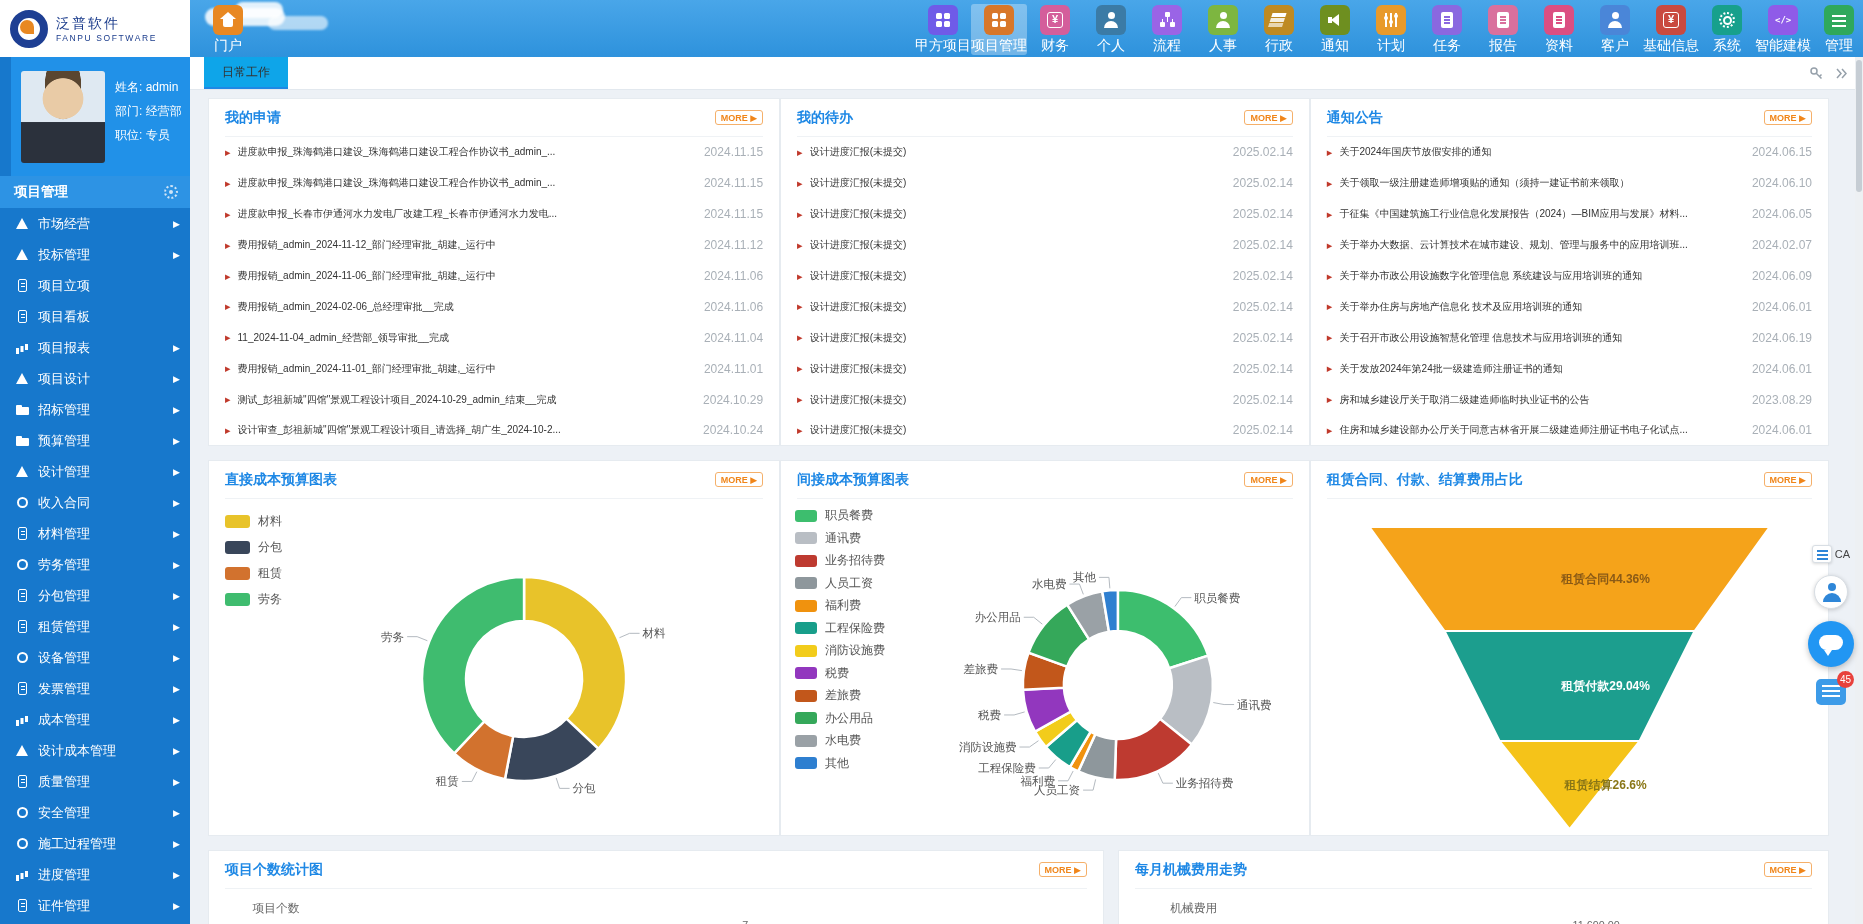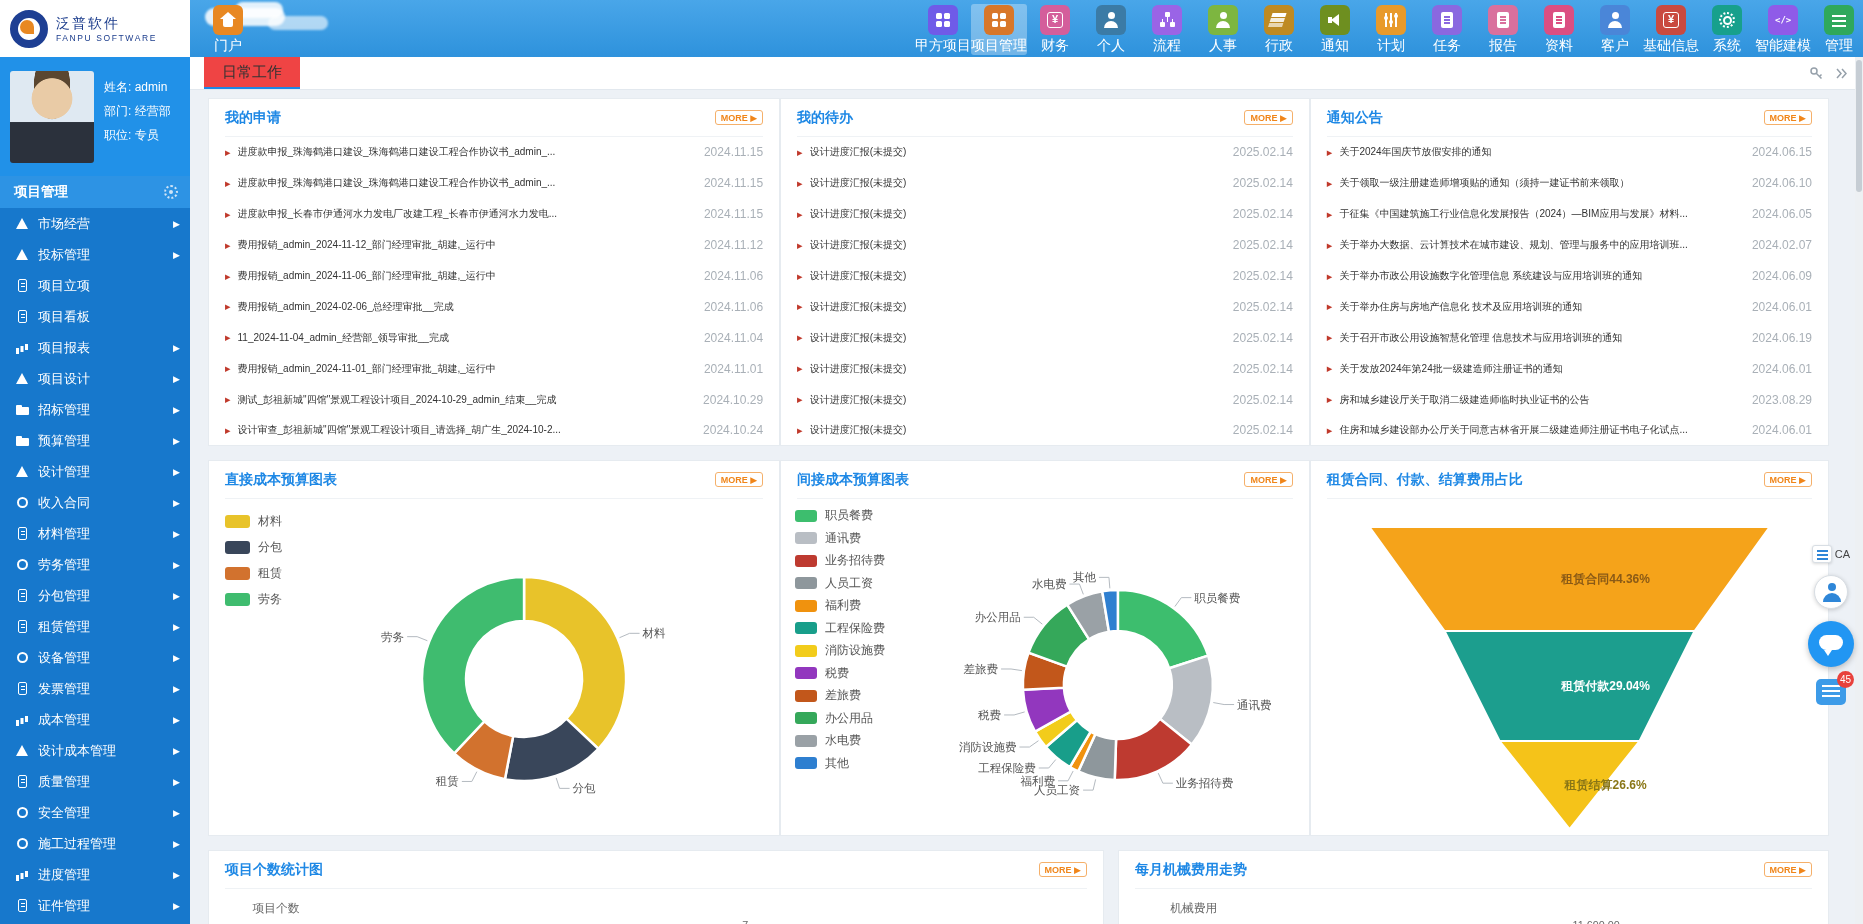--- a/index.html
+++ b/index.html
@@ -63,21 +63,21 @@
     font:bold 9px/16px "DejaVu Sans Mono",monospace; color:#fff; }
   .g-list .gl::before { content:""; position:absolute; left:1px; top:2.5px; width:14px; height:2px;
     background:#fff; box-shadow:0 5px 0 #fff,0 10px 0 #fff; }
   .g-home .gl::before { content:""; position:absolute; left:0; top:0;
     border-left:8px solid transparent; border-right:8px solid transparent; border-bottom:7px solid #fff; }
   .g-home .gl::after { content:""; position:absolute; left:3px; top:7px; width:10px; height:8px;
     background:#fff; border-radius:0 0 2px 2px; }
 
   
   .sidebar { position:fixed; left:0; top:57px; width:190px; bottom:0; background:#1778CC; z-index:20; }
-  .user-card { height:119px; background:#2191E8; display:flex; padding:14px 6px 0 10px; }
+  .user-card { height:119px; background:#2191E8; display:flex; padding:14px 6px 0 10px;margin-left:11px; }
   .avatar { width:84px; height:92px; border-radius:3px; flex:none; overflow:hidden;
     background:
       radial-gradient(circle at 50% 30%, #e9cba6 0 26%, transparent 27%),
       radial-gradient(ellipse at 50% 16%, #5a4630 0 30%, transparent 31%),
       linear-gradient(180deg,#dfe9f2 0 55%, #2b313c 56% 100%); }
   .user-meta { margin-left:10px; padding-top:4px; }
   .user-meta div { color:#fff; font-size:12px; line-height:24px; white-space:nowrap; }
   .side-section { height:32px; background:#2D93E4; display:flex; align-items:center;
     justify-content:space-between; padding:0 12px 0 14px; }
   .side-section span { color:#fff; font-size:13.5px; font-weight:bold; }
@@ -99,22 +99,22 @@
   .s-tri::before { content:""; position:absolute; left:0; top:1px;
     border-left:6.5px solid transparent; border-right:6.5px solid transparent; border-bottom:11px solid #fff; }
   .s-circle::before { content:""; position:absolute; inset:1px; border:2px solid #fff; border-radius:50%; }
   .side-label { flex:1; white-space:nowrap; }
   .chev { color:#fff; font-size:9px; flex:none; }
 
   
   .main { position:fixed; left:190px; top:57px; right:0; bottom:0; background:#EDF1F6; overflow:hidden; }
   .tabbar { height:33px; background:#fff; border-bottom:1px solid #E2E8EE; display:flex;
     align-items:stretch; justify-content:space-between; padding-left:14px; }
-  .tab { padding:0 18px; display:flex; align-items:center; font-size:15px; color:#333;
-    border-bottom:2px solid #1E88E5; background:#ef4444; cursor:pointer; }
+  .tab { padding:0 18px; display:flex; align-items:center; font-size:12px; color:#333;
+    border-bottom:2px solid #1E88E5; background:#0ea5e9; cursor:pointer; }
   .tab-icons { display:flex; align-items:center; gap:10px; padding-right:14px; }
   .tab-icons svg { cursor:pointer; }
   .content { padding:8px 34px 0 18px; }
   .grid3 { display:grid; grid-template-columns:1.08fr 1fr 0.98fr; gap:0; margin-bottom:14px; }
   .grid2 { display:grid; grid-template-columns:1.26fr 1fr; gap:14px; }
   .panel { background:#fff; border:1px solid #E6EBF0; padding:0 16px; }
   .p-list { height:348px; }
   .p-chart { height:376px; position:relative; }
   .p-stub { height:160px; }
   .phead { height:38px; display:flex; align-items:center; justify-content:space-between;

